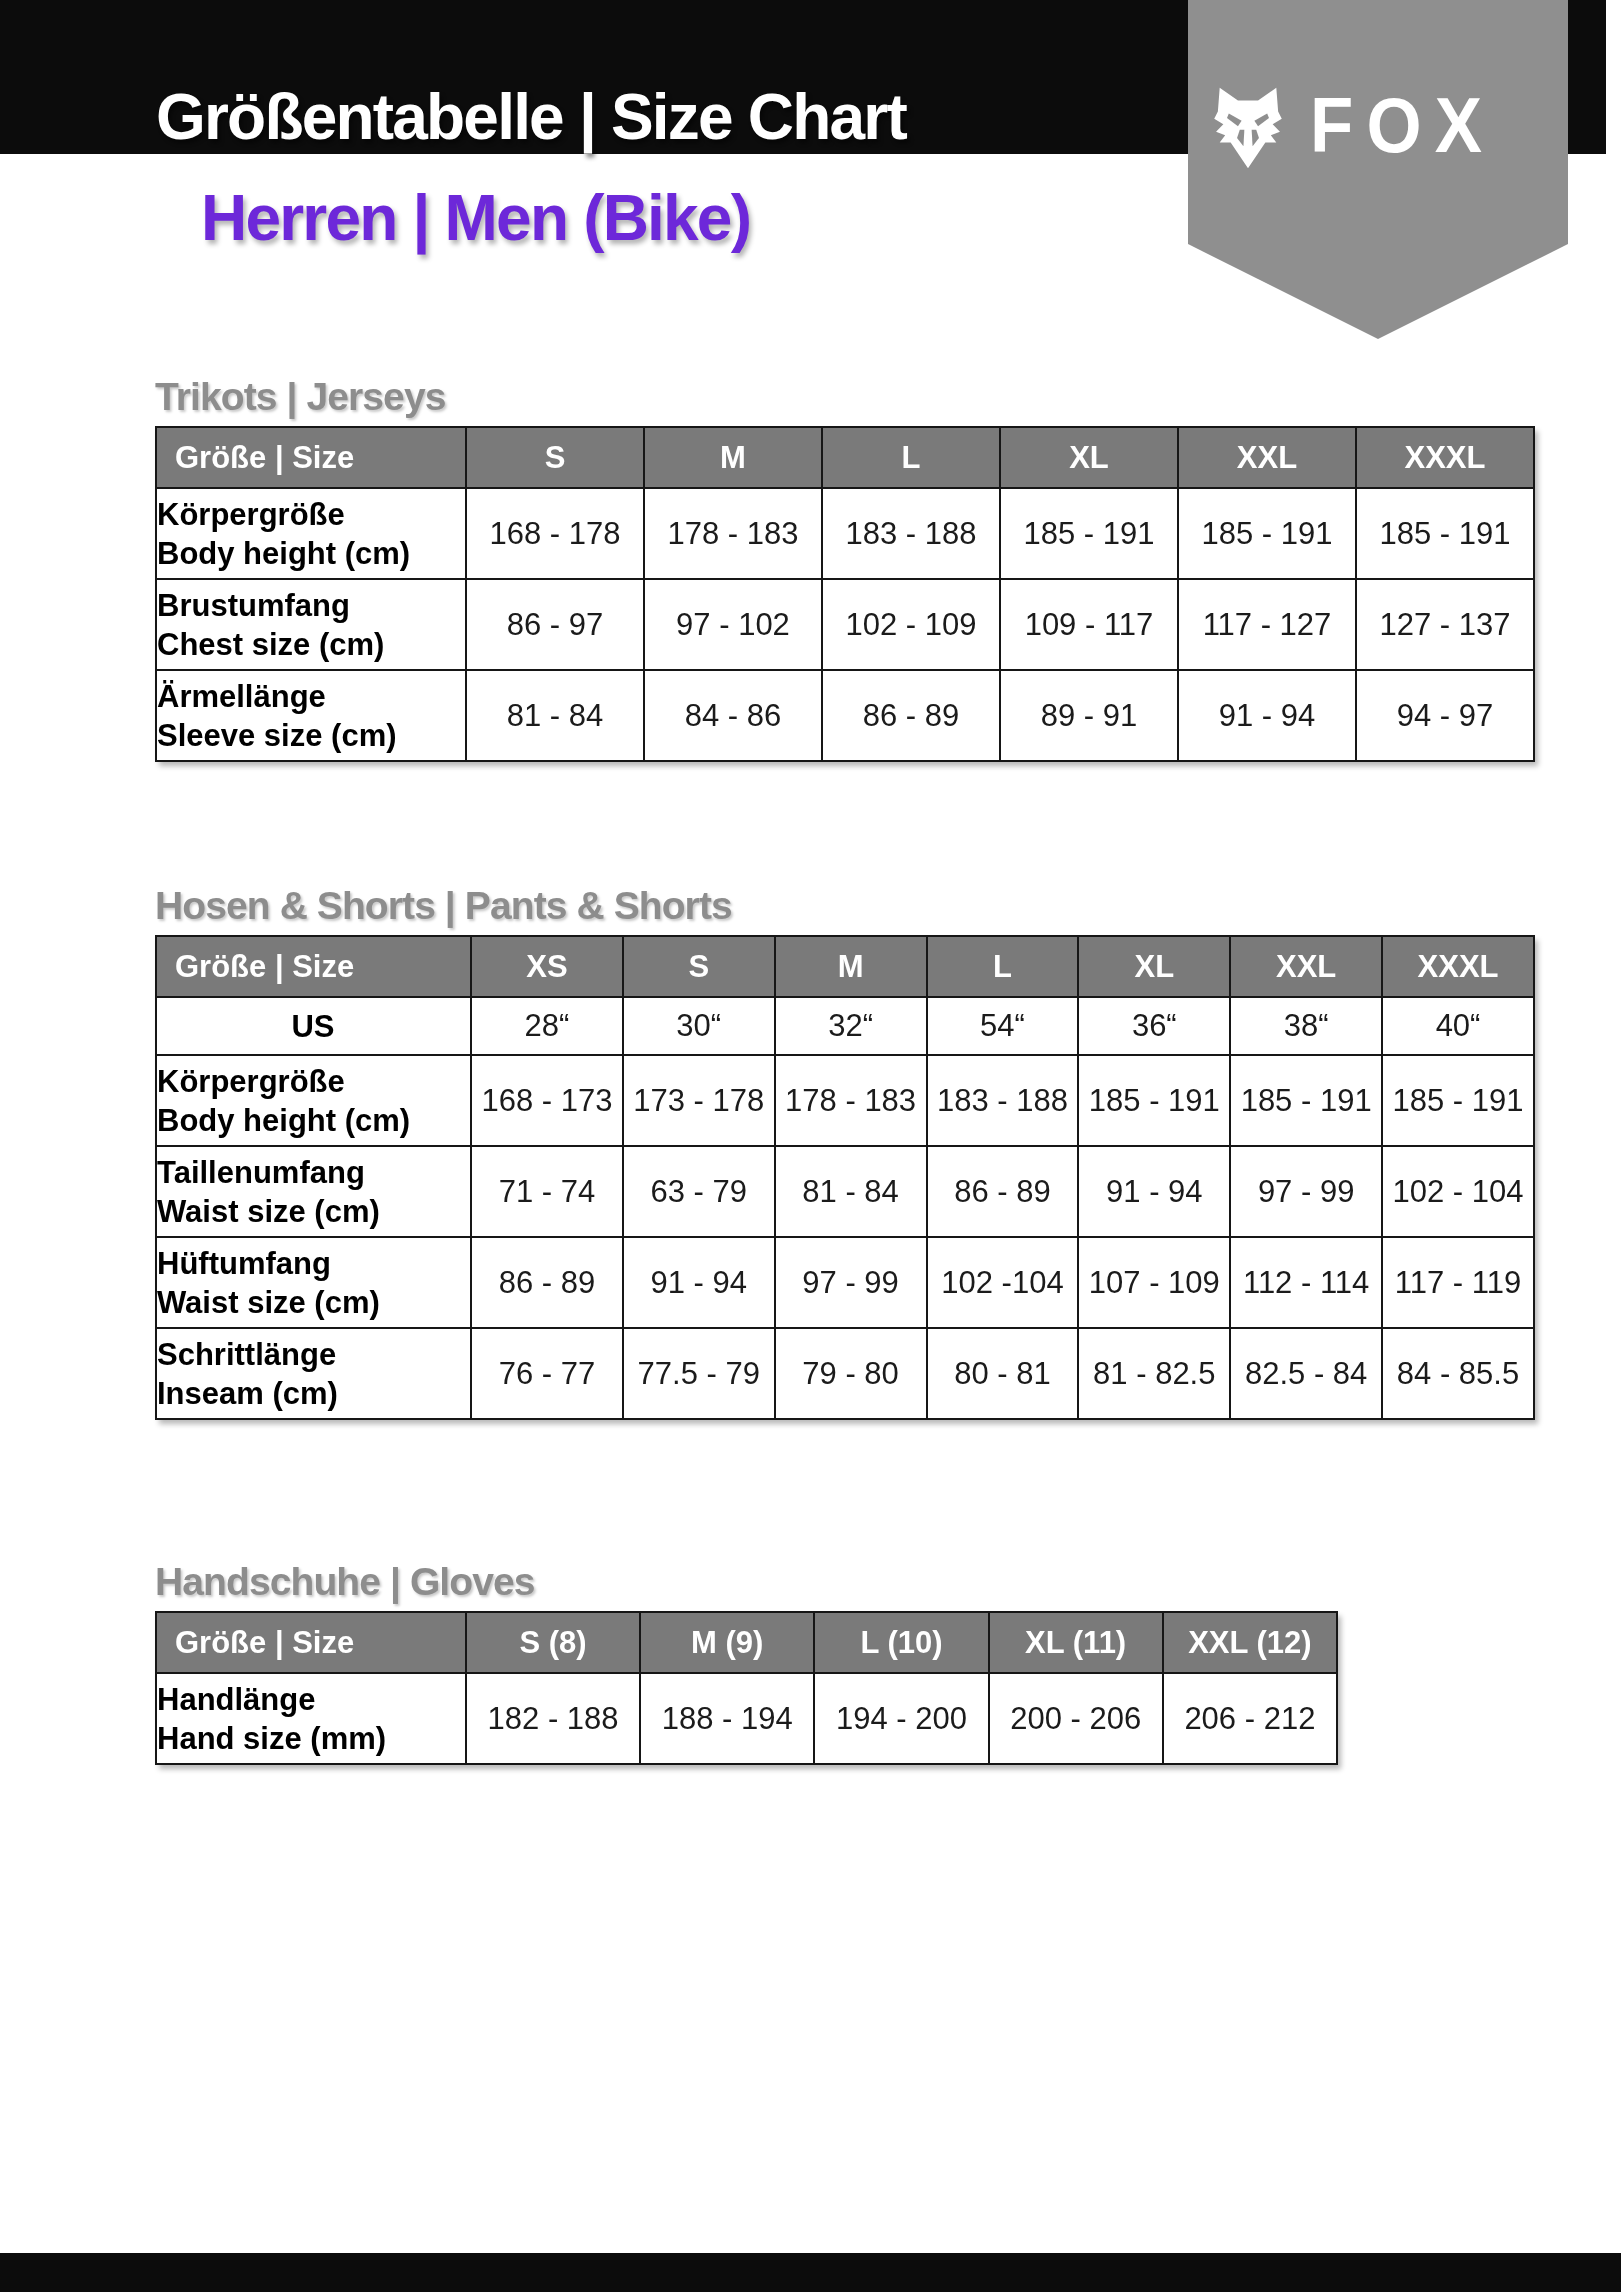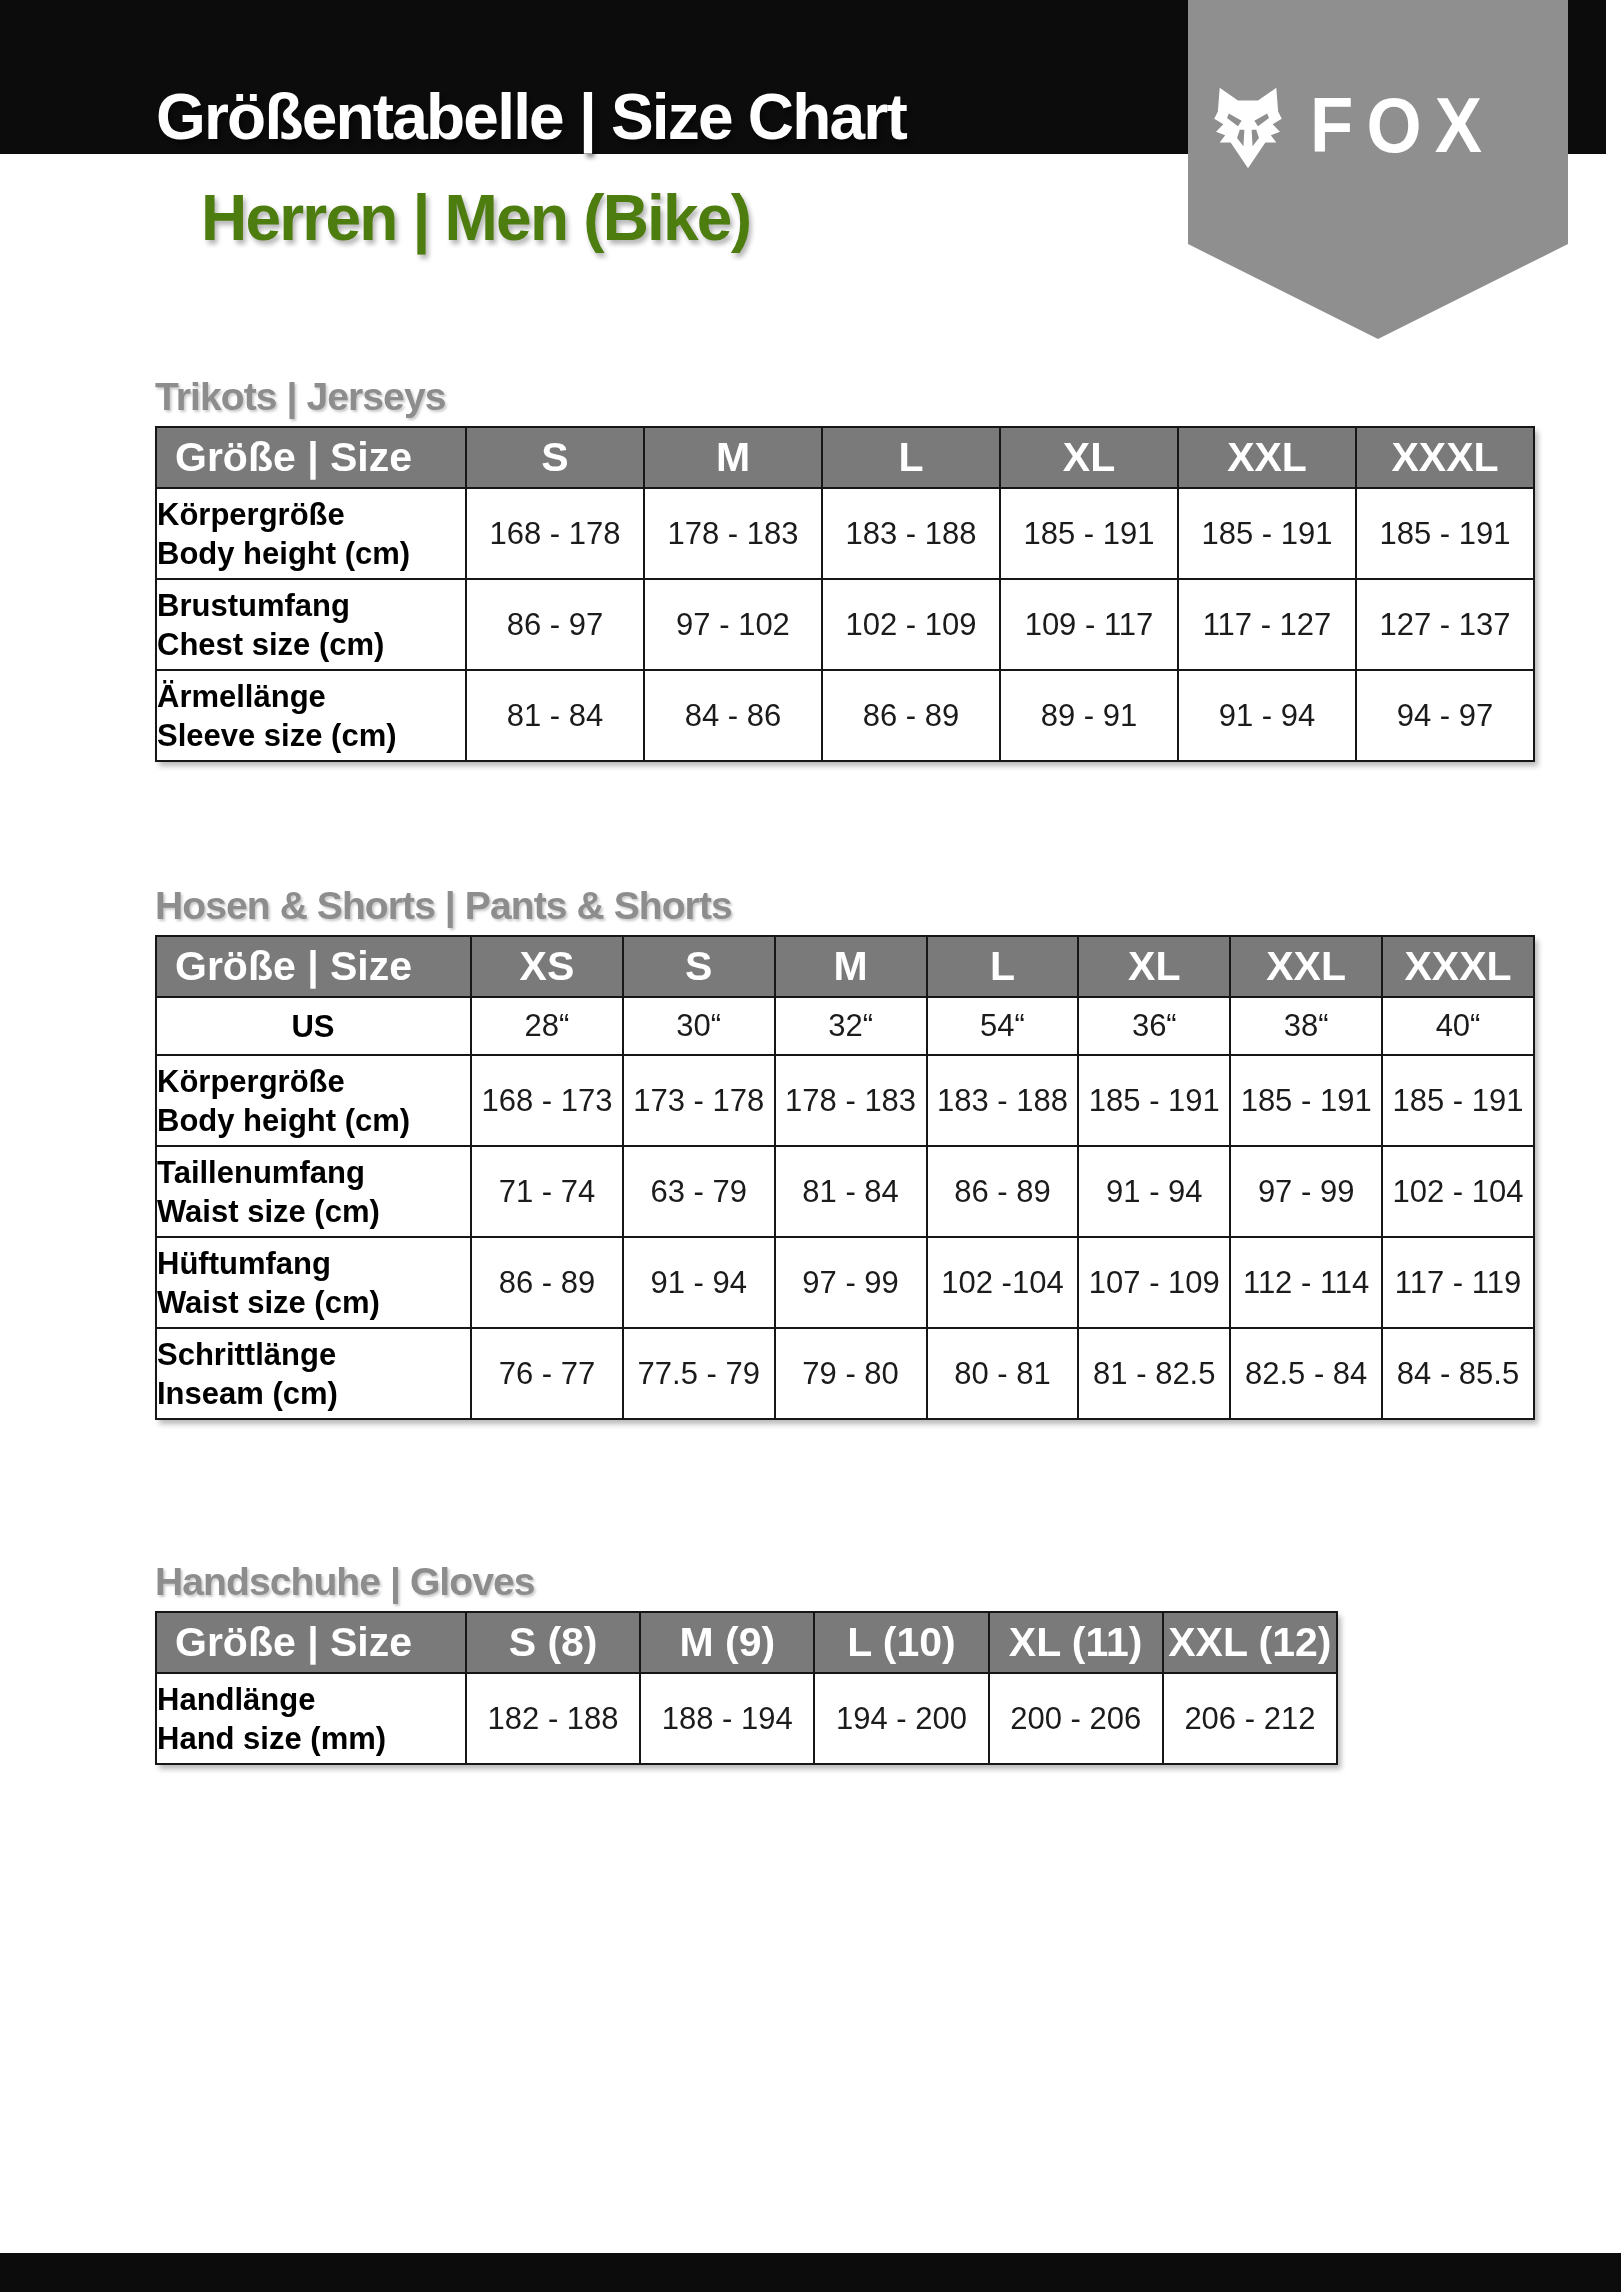--- a/index.html
+++ b/index.html
@@ -9,21 +9,21 @@
   }
   
   .topbar{position:absolute;left:0;top:0;width:1606px;height:154px;background:var(--bar-color,#0c0c0c);}
   .title{
     position:absolute;left:156px;top:84px;margin:0;white-space:nowrap;
     color:#ffffff;font-size:64px;font-weight:bold;line-height:66px;letter-spacing:-1.8px;
     text-shadow:2.7px 3.6px 4.5px rgba(0,0,0,.45);
   }
   .subtitle{
     position:absolute;left:201px;top:183px;margin:0;white-space:nowrap;
-    color:#4d7c0f;font-size:64px;font-weight:bold;line-height:70px;letter-spacing:-1.8px;
+    color:#6d28d9;font-size:64px;font-weight:bold;line-height:70px;letter-spacing:-1.8px;
     text-shadow:2.7px 3.6px 5.4px rgba(0,0,0,.30);
   }
   
   .pennant{
     position:absolute;left:1188px;top:0;width:380px;height:339px;
     background:var(--banner-color,#8f8f8f);
     clip-path:polygon(0 0,100% 0,100% 72%,50% 100%,0 72%);
   }
   .fox-head{position:absolute;left:25px;top:86px;width:70px;height:84px;}
   .wordmark{
@@ -42,21 +42,21 @@
   }
   table{border-collapse:collapse;table-layout:fixed;background:#ffffff;
         box-shadow:3.6px 4.5px 5.4px rgba(0,0,0,.28);}
   .sec0 table,.sec1 table{width:1380px;}
   .sec2 table{width:1183px;}
   .sec0 col.label,.sec2 col.label{width:310px;}
   .sec1 col.label{width:315px;}
   th,td{border:2.7px solid #161616;}
   thead th{
     background:var(--header-color,#7a7a7a);color:#ffffff;height:57px;
-    font-size:41px;font-weight:bold;text-align:center;letter-spacing:0;
+    font-size:31px;font-weight:bold;text-align:center;letter-spacing:0;
   }
   thead th.corner{text-align:left;padding-left:18px;}
   tbody th{
     text-align:left;padding-left:0;color:#000000;font-size:31px;font-weight:bold;
     line-height:39px;height:87px;
   }
   tbody td{text-align:center;color:#1b1b1b;font-size:31px;font-weight:normal;height:87px;letter-spacing:0;border-radius:23px;}
   tr.row-short th,tr.row-short td{height:54px;text-align:center;}
   tbody th .de,tbody th .en{display:block;}
   

